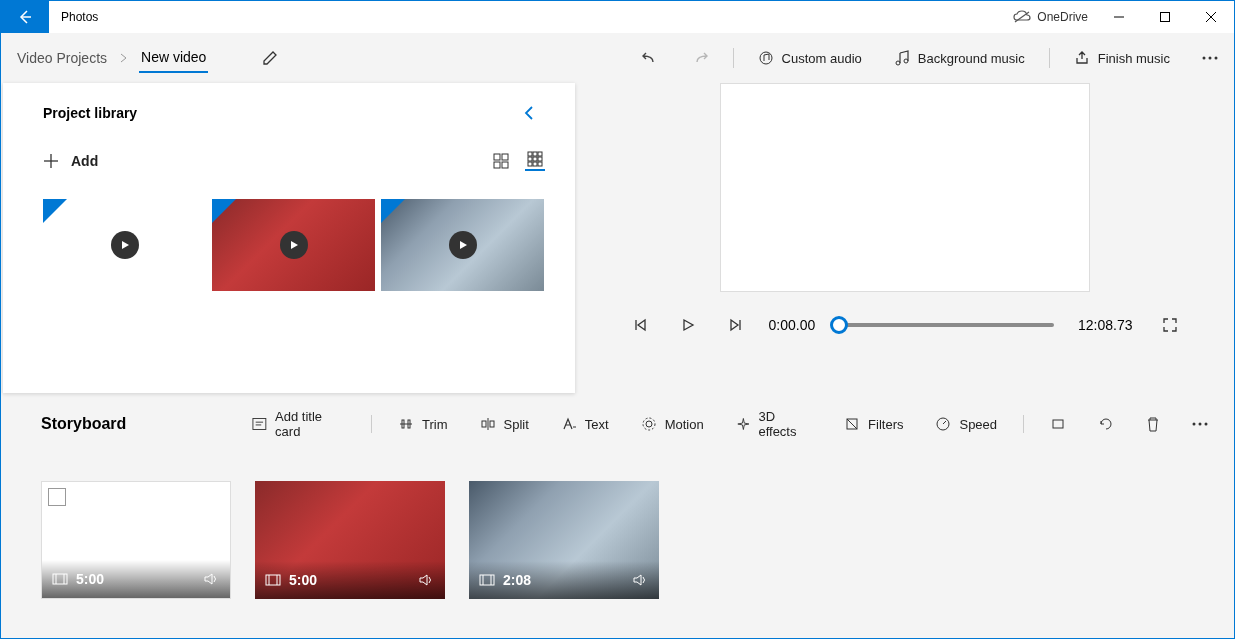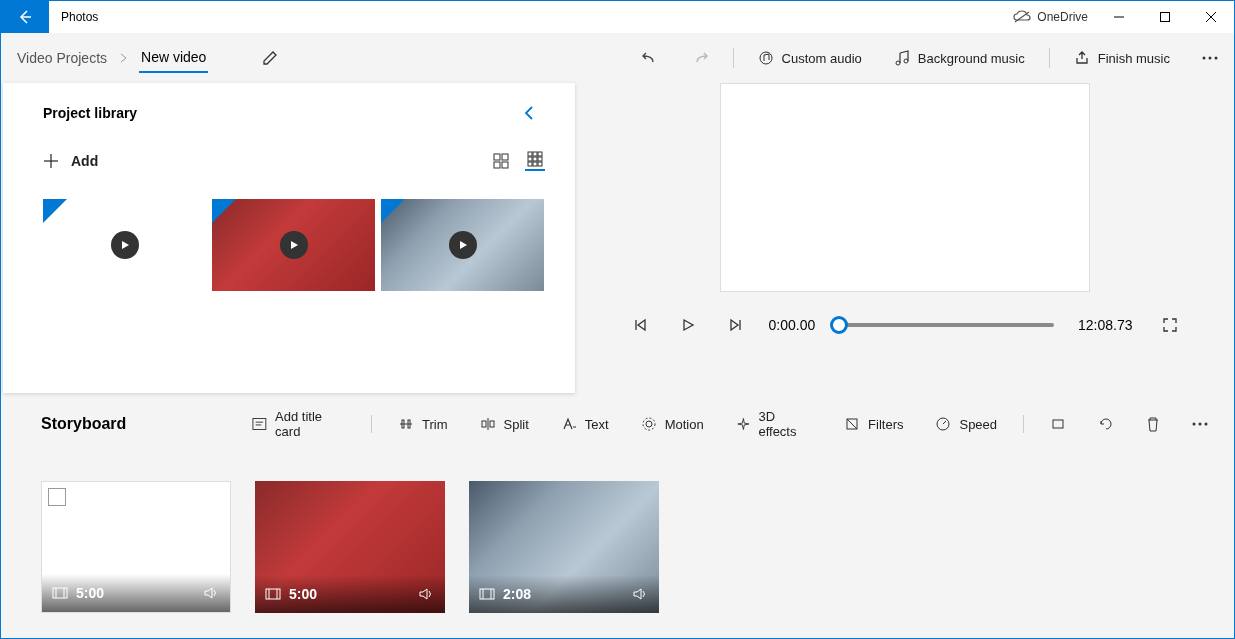--- a/index.html
+++ b/index.html
@@ -51,21 +51,21 @@
 .slider .knob { position:absolute; left:0; top:50%; transform:translate(-50%,-50%); width:18px; height:18px; border-radius:50%; background:#fff; border:3px solid #0078d4; }
 .fullscreen { margin-left: 4px; }
 
 
 .storyboard { padding: 12px 20px 0 40px; }
 .sb-head { display:flex; align-items:center; gap:20px; }
 .sb-title { font-size:16px; font-weight:600; margin-right: 100px; }
 .sb-btn { display:flex; align-items:center; gap:8px; font-size:13px; color:#222; padding:4px 6px; }
 .sb-divider { width:1px; height:18px; background:#ccc; }
 .sb-clips { display:flex; gap:24px; margin-top: 38px; }
-.clip { width: 190px; height: 132px; position:relative; background:#666; overflow:hidden; }
+.clip { width: 190px; height: 118px; position:relative; background:#666; overflow:hidden; }
 .clip.first { background:#fff; border:1px solid #ddd; }
 .clip .check { position:absolute; top:6px; left:6px; width:18px; height:18px; border:1px solid #999; background:#fff; }
 .clip .fade { position:absolute; bottom:0; left:0; right:0; height:38px; background: linear-gradient(transparent, rgba(0,0,0,0.6)); display:flex; align-items:center; padding:0 10px; gap:8px; color:#fff; font-size:14px; font-weight:600; }
 .clip .fade .vol { margin-left:auto; }
 .clip.first .bluebar { position:absolute; bottom:-4px; left:0; right:0; height:4px; background:#0078d4; }
 
 
 .bg-red { background: linear-gradient(135deg, #8a2a2a 0%, #c33a3a 40%, #9a2626 100%); }
 .bg-talk { background: linear-gradient(135deg, #4a5a6a 0%, #8fa0b0 30%, #b8c8d4 60%, #7a8a96 100%); }
 

